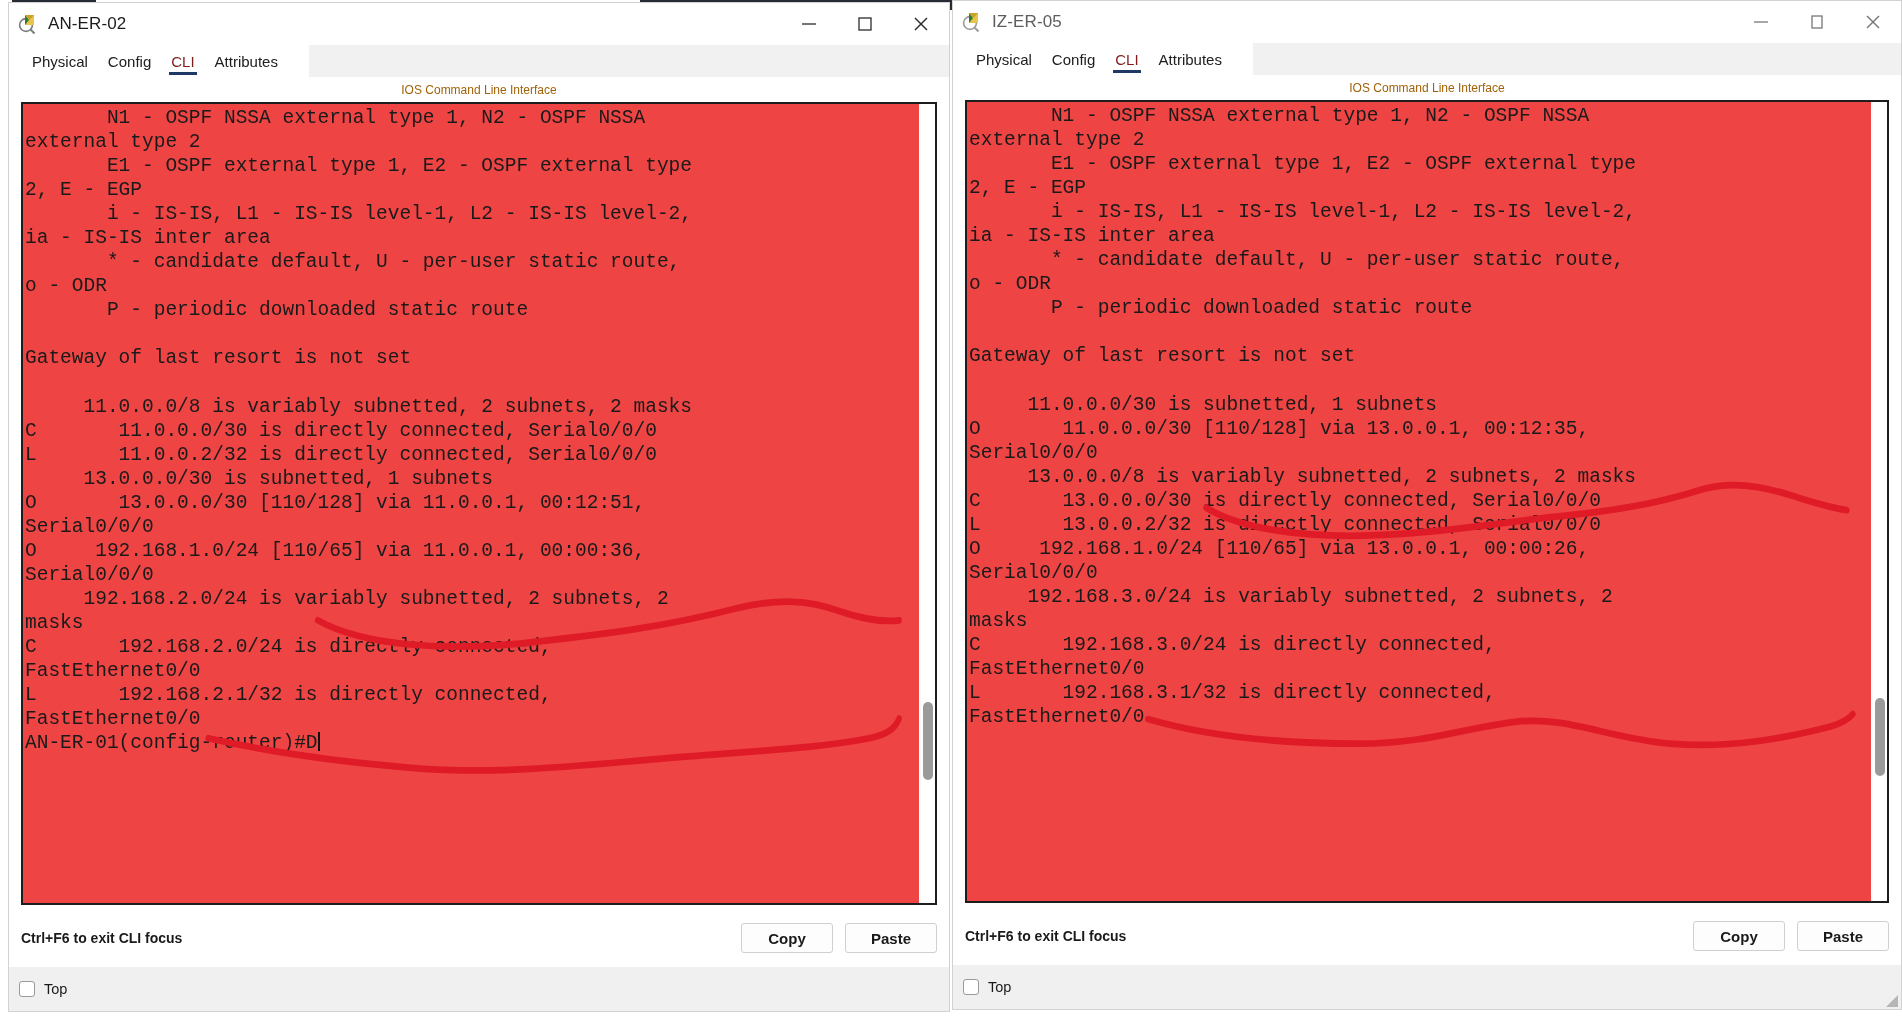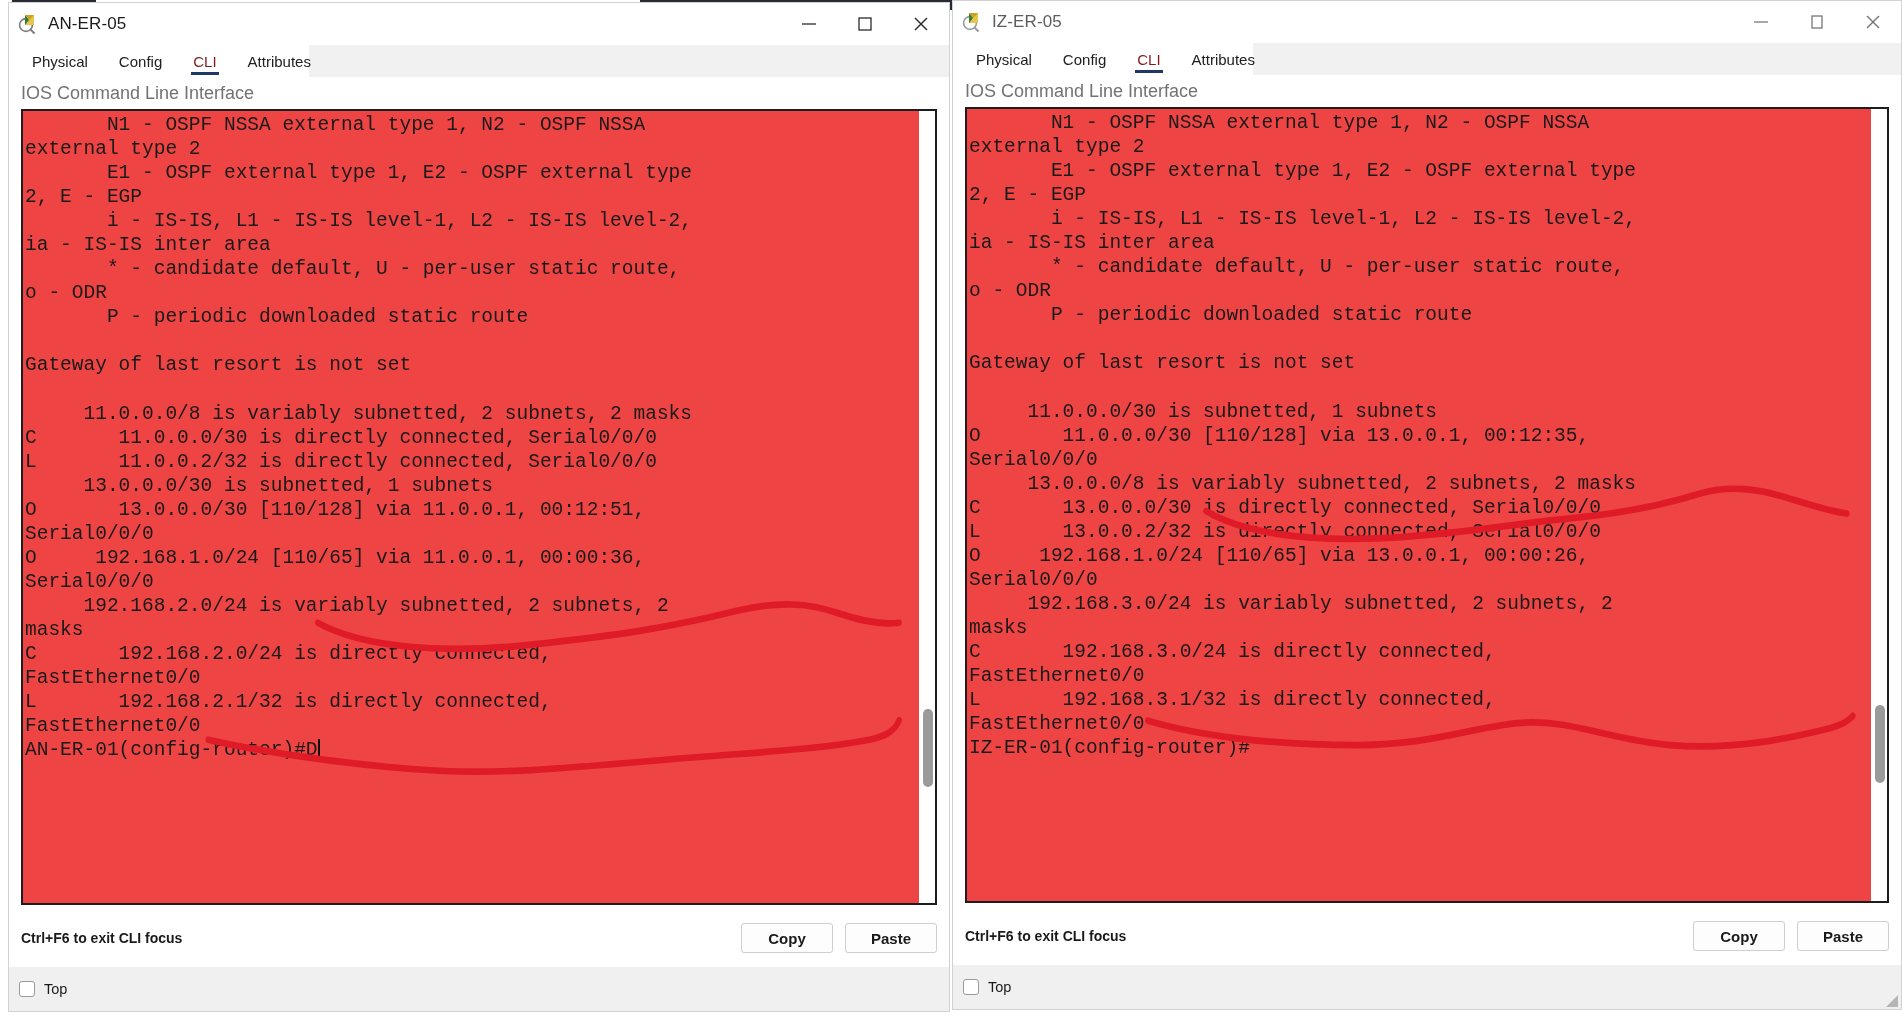--- a/index.html
+++ b/index.html
@@ -90,21 +90,21 @@
     height: 32px;
     background: #ffffff;
   }
   .tabs {
     display: flex;
     align-items: flex-end;
     height: 32px;
     position: relative;
     z-index: 2;
     padding-left: 14px;
-    gap: 13px;
+    gap: 2px;
   }
   .tab {
     font-size: 15px;
     color: #202020;
     padding: 0 9px 7px 9px;
     position: relative;
     white-space: nowrap;
   }
   .tab.active { color: #7f1d1d; }
   .tab.active::after {
@@ -119,23 +119,23 @@
   
   .cli-panel {
     flex: 1 1 auto;
     background: #ffffff;
     display: flex;
     flex-direction: column;
     position: relative;
     padding: 0 12px;
   }
   .cli-heading {
-    text-align: left;
-    font-size: 18px;
-    color: #737373;
+    text-align: center;
+    font-size: 12px;
+    color: #a16207;
     padding: 6px 0 5px 0;
     flex: 0 0 auto;
   }
   .term-wrap {
     position: relative;
     flex: 1 1 auto;
     border: 2px solid #1d1d1d;
     background: #ef4444;
     overflow: hidden;
     margin-bottom: 4px;
@@ -267,21 +267,21 @@
     <div class="titlebar">
       <div class="title-icon">
         <svg width="22" height="22" viewBox="0 0 22 22">
           <circle cx="8" cy="12" r="6.4" fill="none" stroke="#7b7b7b" stroke-width="1.6"></circle>
           <line x1="12.4" y1="16.4" x2="16.5" y2="20.5" stroke="#7b7b7b" stroke-width="2"></line>
           <rect x="7" y="2" width="9" height="10" fill="#2e7d32"></rect>
           <polygon points="7,2 16,2 16,12 7,12 11,7" fill="#e8c54a"></polygon>
           <polygon points="7,2 16,2 11.5,7" fill="#c9a227"></polygon>
         </svg>
       </div>
-      <div class="title-text">AN-ER-05</div>
+      <div class="title-text">AN-ER-02</div>
       <div class="win-controls">
         <div class="win-btn">
           <svg width="18" height="18" viewBox="0 0 18 18">
               <line x1="2" y1="9" x2="16" y2="9" stroke="#2b2b2b" stroke-width="1.3"></line>
             </svg>
         </div>
         <div class="win-btn">
           <svg width="18" height="18" viewBox="0 0 18 18">
               <rect x="3" y="3" width="12" height="12" fill="none" stroke="#2b2b2b" stroke-width="1.3"></rect>
             </svg>
@@ -433,21 +433,20 @@
 L       13.0.0.2/32 is directly connected, Serial0/0/0
 O     192.168.1.0/24 [110/65] via 13.0.0.1, 00:00:26,
 Serial0/0/0
      192.168.3.0/24 is variably subnetted, 2 subnets, 2
 masks
 C       192.168.3.0/24 is directly connected,
 FastEthernet0/0
 L       192.168.3.1/32 is directly connected,
 FastEthernet0/0
 </pre>
-          <pre class="term-text">IZ-ER-01(config-router)#</pre>
         </div>
 
         <svg class="annot" viewBox="0 0 916 650" preserveAspectRatio="none">
           <path d="M238,330 C270,346 330,356 420,352 C500,348 548,340 600,336 C650,332 690,326 728,316 C760,308 790,312 820,320 C840,325 858,330 876,332" fill="none" stroke="#e01b28" stroke-width="5.5" stroke-linecap="round"></path>
           <path d="M180,502 C230,514 300,522 390,522 C460,522 500,508 548,504 C600,500 640,518 700,522 C760,526 812,518 860,508 C872,505 878,502 882,498" fill="none" stroke="#e01b28" stroke-width="5.5" stroke-linecap="round"></path>
         </svg>
 
         <div class="vscroll">
           <div class="vthumb" style="top:596px;height:78px;"></div>
         </div>

